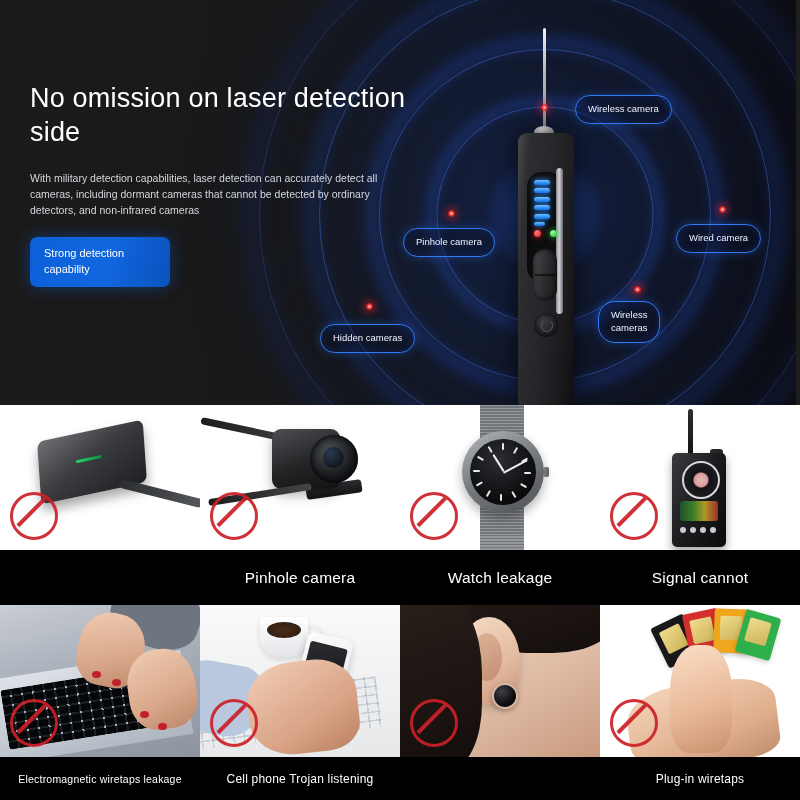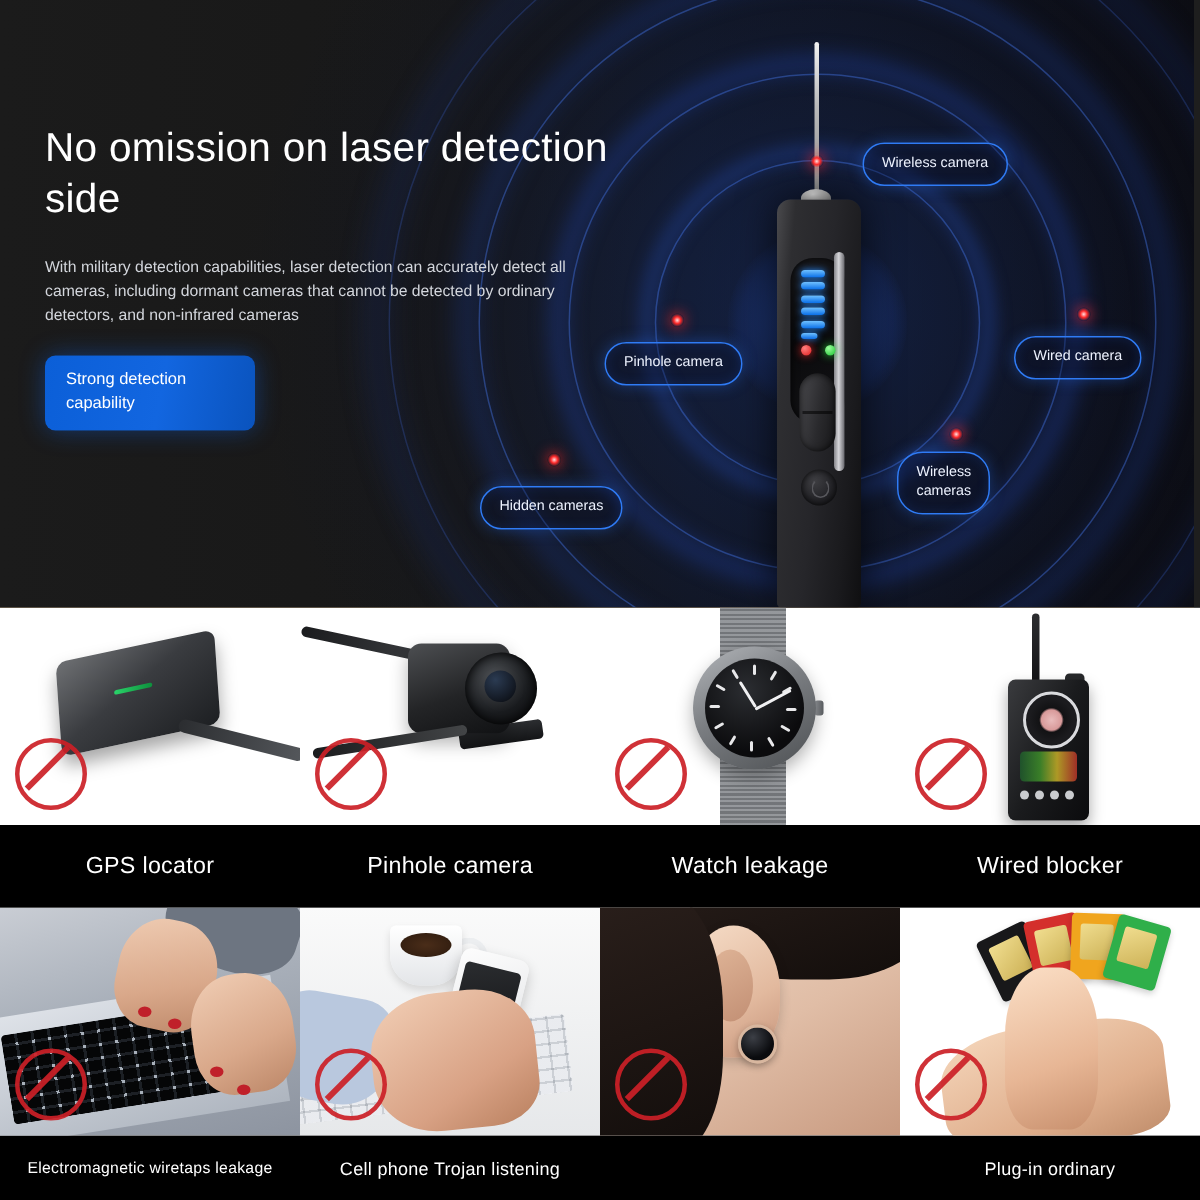--- a/index.html
+++ b/index.html
@@ -263,21 +263,20 @@
   <div class="grid">
 
     <div class="row row1">
 
       <div class="cell">
         <div class="photo">
           <div class="gps-box"></div>
           <div class="gps-cable"></div>
           <div class="noentry"></div>
         </div>
-        <div class="cap">GPS locator</div>
       </div>
 
       <div class="cell">
         <div class="photo">
           <div class="pin-cable"></div>
           <div class="pin-foot"></div>
           <div class="pin-body"></div>
           <div class="pin-lens"></div>
           <div class="pin-cable2"></div>
           <div class="noentry"></div>
@@ -319,21 +318,21 @@
           <div class="rf-spk"></div>
           <div class="rf-meter"></div>
           <div class="rf-btns">
             <div class="rf-btn"></div>
             <div class="rf-btn"></div>
             <div class="rf-btn"></div>
             <div class="rf-btn"></div>
           </div>
           <div class="noentry"></div>
         </div>
-        <div class="cap">Wired blocker</div>
+        <div class="cap">Signal cannot</div>
       </div>
     </div>
 
     <div class="row row2">
 
       <div class="cell">
         <div class="photo">
           <div class="lap-bg"></div>
           <div class="lap-base"></div>
           <div class="lap-keys"></div>
@@ -378,17 +377,17 @@
         <div class="photo" style="border-right:0;">
           <div class="sim-bg"></div>
           <div class="sim s1"></div>
           <div class="sim s2"></div>
           <div class="sim s3"></div>
           <div class="sim s4"></div>
           <div class="sim-hand"></div>
           <div class="thumb"></div>
           <div class="noentry"></div>
         </div>
-        <div class="cap">Plug-in ordinary</div>
+        <div class="cap">Plug-in wiretaps</div>
       </div>
     </div>
   </div>
 </div>
 
 </body></html>

